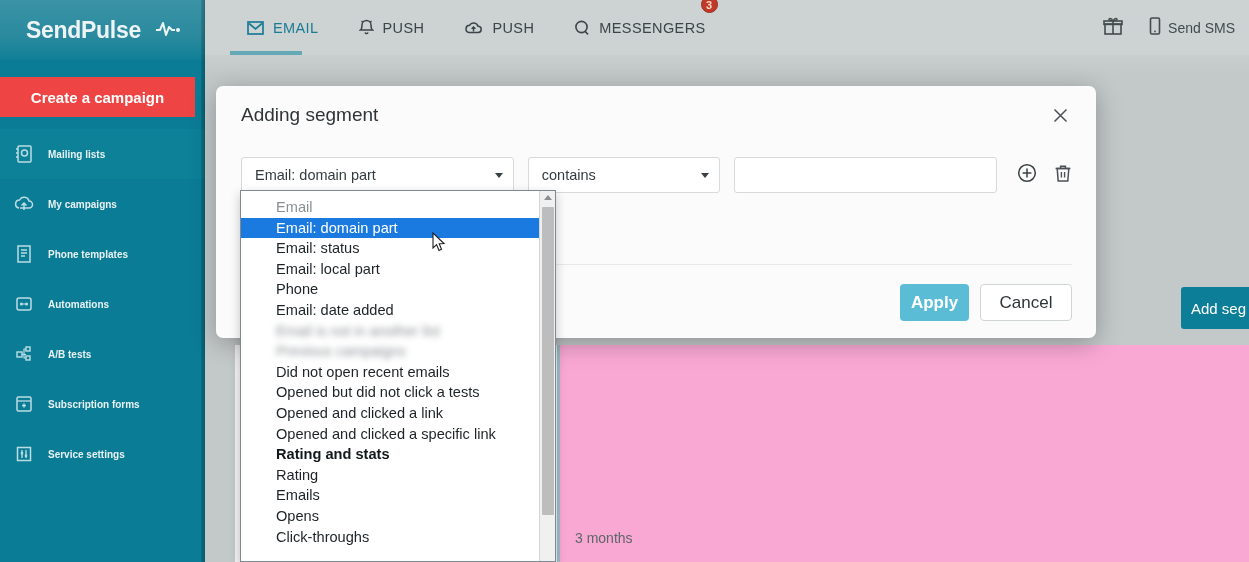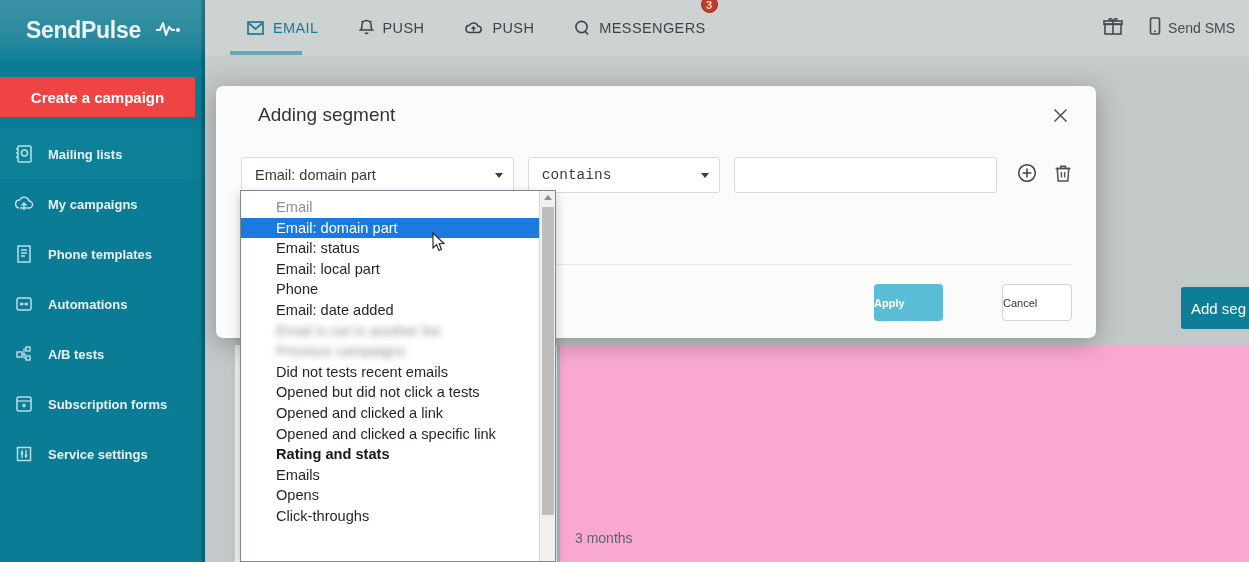--- a/index.html
+++ b/index.html
@@ -27,21 +27,21 @@
   .sb-logo-mark { margin-left: 2px; display:inline-block; }
   .sb-create {
     margin: 17px 10px 10px 0; height: 40px; background: #ef4444;
     display: flex; align-items: center; justify-content: center;
     color: #ffffff; font-size: 15px; font-weight: bold;
     box-shadow: inset 0 0 0 0 rgba(0,0,0,0);
   }
   .sb-nav { margin-top: 12px; }
   .sb-item {
     height: 50px; display: flex; align-items: center; padding-left: 10px;
-    color: #e8f2f4; font-size: 13px; font-weight: bold;
+    color: #e8f2f4; font-size: 10px; font-weight: bold;
   }
   .sb-item.active { background: #0c8198; }
   .sb-ico {
     width: 28px; height: 22px; margin-right: 10px;
     display: flex; align-items: center; justify-content: center;
     color: #bcdde4;
   }
   .sb-ico svg { display: block; }
   .sb-label { white-space: nowrap; }
   .sb-edge {
@@ -129,63 +129,63 @@
   }
 
   
   .modal {
     position: absolute; left: 216px; top: 86px; width: 880px; height: 252px;
     background: #fbfbfb; border-radius: 7px;
     box-shadow: 0 5px 26px rgba(0,0,0,0.28);
   }
   .modal-head {
     height: 58px; display: flex; align-items: center;
-    padding: 0 24px 0 42px;
+    padding: 0 24px 0 25px;
   }
   .modal-title { font-size: 19px; color: #2e3538; }
   .modal-close {
     margin-left: auto; color: #4a5255; font-size: 20px; line-height: 1;
     width: 24px; height: 24px; display:flex; align-items:center; justify-content:center;
   }
   .rule-row {
     display: flex; align-items: center; padding: 0 24px 0 25px; gap: 14px;
     margin-top: 13px;
   }
   .sel {
     height: 36px; border: 1px solid #d6dadb; background: #fff;
     border-radius: 3px; display: flex; align-items: center;
     padding: 0 10px 0 13px; font-size: 14.5px; color: #353c3f;
     position: relative;
   }
   .sel-field { width: 275px; }
-  .sel-op { width: 194px; font-family: Liberation Mono, monospace; }
+  .sel-op { width: 194px; }
   .sel .caret {
     margin-left: auto; width: 0; height: 0;
     border-left: 4px solid transparent; border-right: 4px solid transparent;
     border-top: 5px solid #3a4144;
   }
   .txt-input {
     width: 265px; height: 36px; border: 1px solid #d6dadb; background: #fff;
     border-radius: 3px;
   }
   .row-icons { display: flex; align-items: center; gap: 17px; margin-left: 6px; color: #3a4144; }
   .modal-sep {
     position: absolute; left: 24px; right: 24px; top: 178px;
     height: 1px; background: #e6e8e9;
   }
   .modal-foot {
     position: absolute; right: 24px; top: 198px;
     display: flex; align-items: center; gap: 11px;
   }
   .btn {
-    height: 37px; border-radius: 4px; font-size: 11px;
-    display: flex; align-items: center; justify-content: flex-start;
+    height: 37px; border-radius: 4px; font-size: 17px;
+    display: flex; align-items: center; justify-content: center;
   }
   .btn-apply { width: 69px; background: #5bbcd5; color: #ffffff; font-weight: bold; }
-  .btn-cancel { width: 70px; background: #fff; border: 1px solid #cfd4d6; color: #2e3538; margin-left: 48px; }
+  .btn-cancel { width: 92px; background: #fff; border: 1px solid #cfd4d6; color: #2e3538; }
 
   
   .dropdown {
     position: absolute; left: 240px; top: 190px; width: 316px; height: 372px;
     background: #ffffff; border: 1px solid #7e8a8f;
     box-shadow: 0 4px 10px rgba(0,0,0,0.22);
     overflow: hidden; z-index: 40;
   }
   .dd-list { position:absolute; left:0; top:0; right:16px; bottom:0; padding-top: 6px; }
   .dd-opt {
@@ -477,25 +477,26 @@
   <div class="dropdown">
     <div class="dd-list" id="dd-list">
         <div class="dd-opt muted">Email</div>
         <div class="dd-opt sel-hl">Email: domain part</div>
         <div class="dd-opt">Email: status</div>
         <div class="dd-opt">Email: local part</div>
         <div class="dd-opt">Phone</div>
         <div class="dd-opt">Email: date added</div>
         <div class="dd-opt blurred-text" style="padding-left: 35px;">Email is not in another list</div>
         <div class="dd-opt blurred-text" style="padding-left: 35px;">Previous campaigns</div>
-        <div class="dd-opt">Did not tests recent emails</div>
+        <div class="dd-opt">Did not open recent emails</div>
         <div class="dd-opt">Opened but did not click a tests</div>
         <div class="dd-opt">Opened and clicked a link</div>
         <div class="dd-opt">Opened and clicked a specific link</div>
         <div class="dd-opt group">Rating and stats</div>
+        <div class="dd-opt">Rating</div>
         <div class="dd-opt">Emails</div>
         <div class="dd-opt">Opens</div>
         <div class="dd-opt">Click-throughs</div>
       </div>
     <div class="dd-scroll">
       <div class="dd-arrow-up"></div>
       <div class="dd-thumb"></div>
     </div>
   </div>
 

